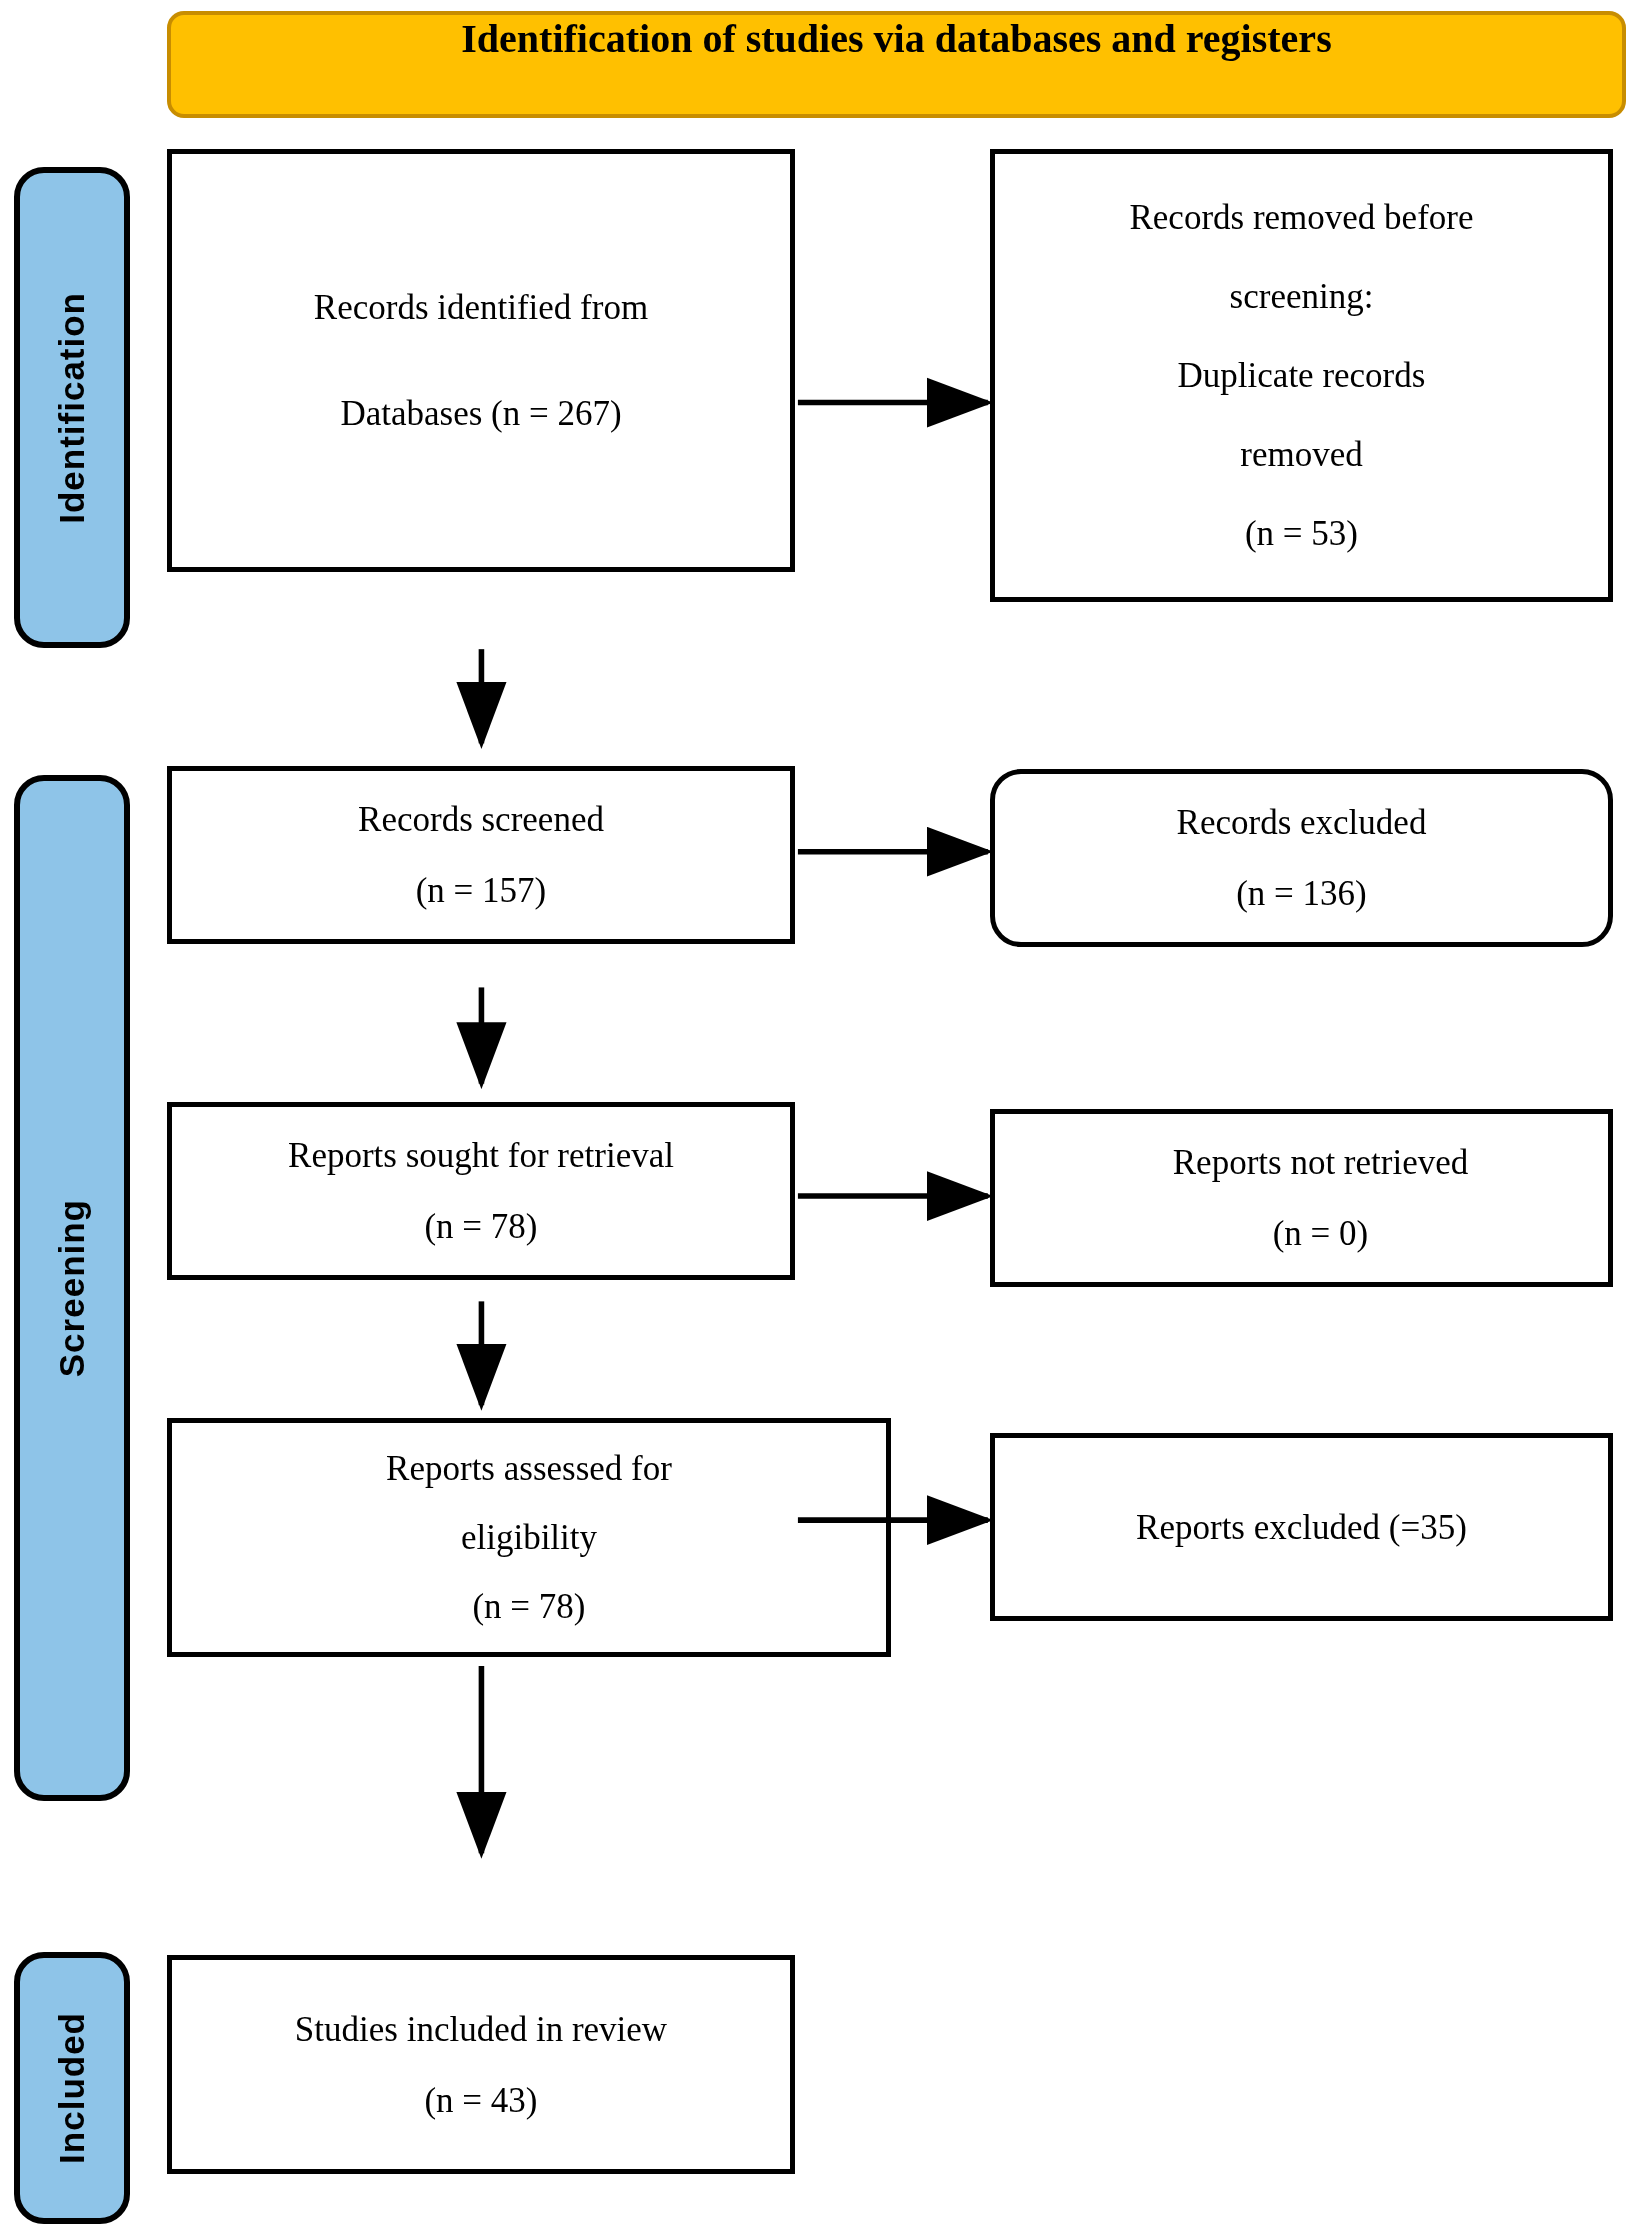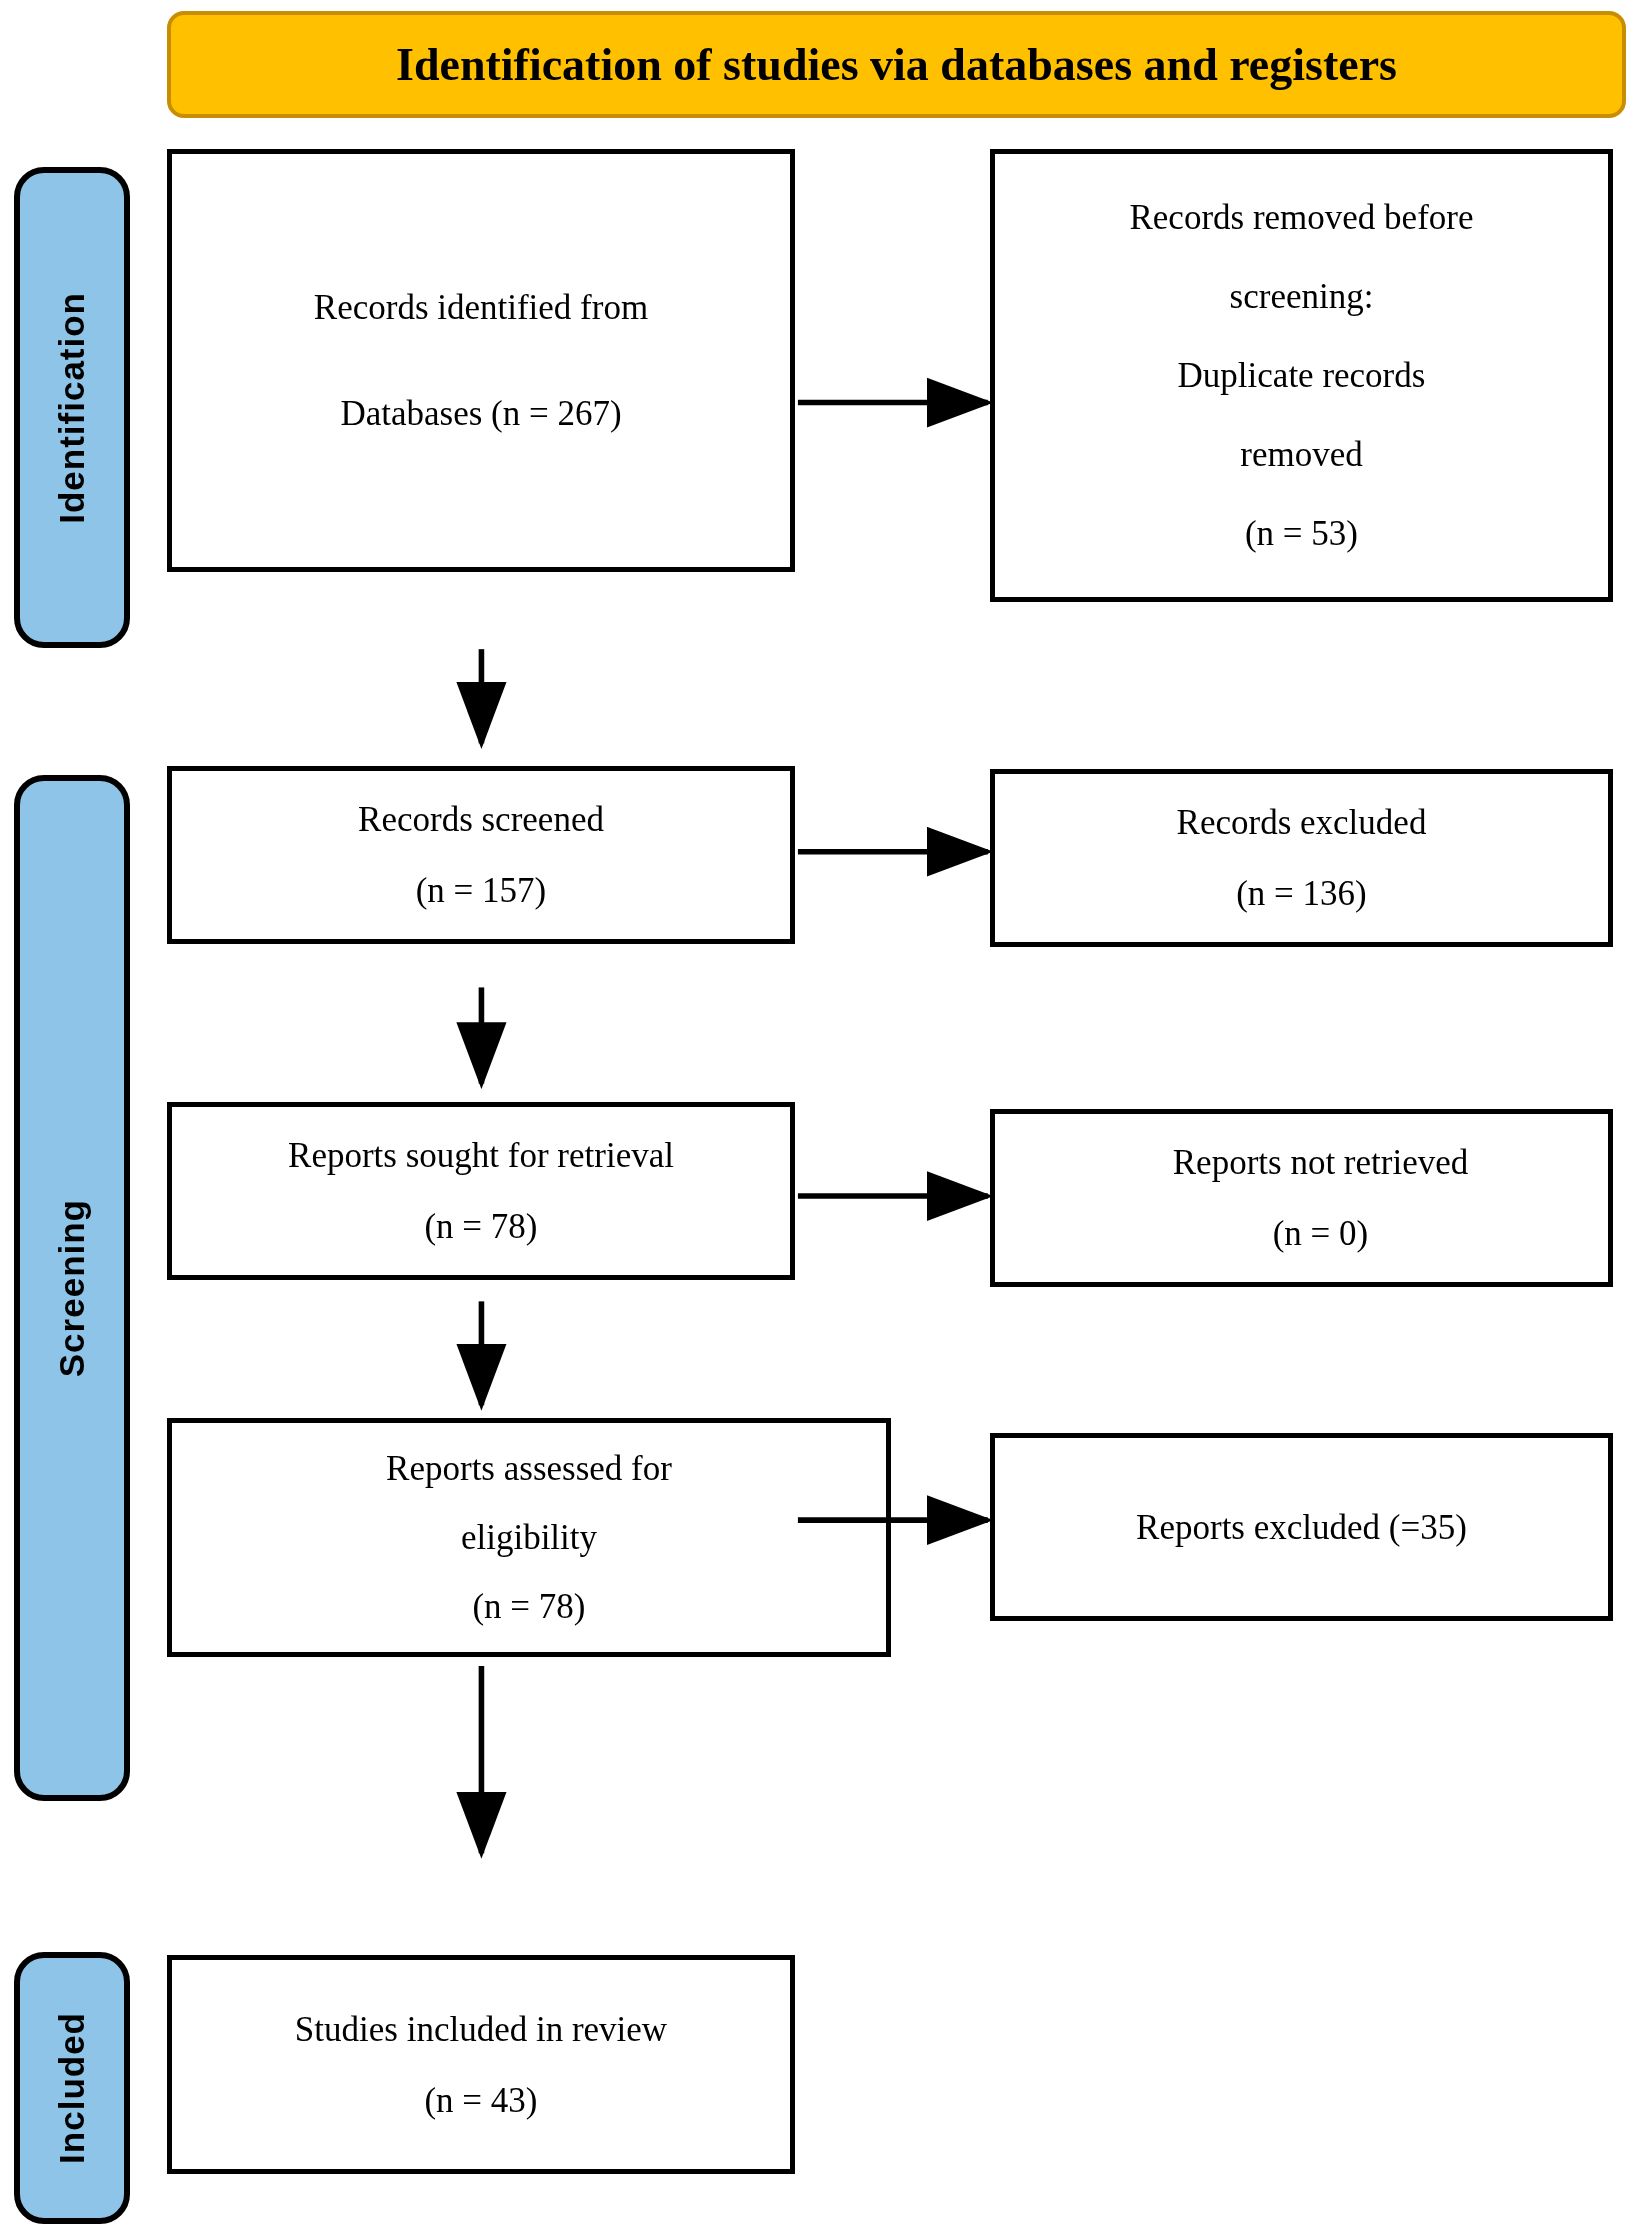--- a/index.html
+++ b/index.html
@@ -11,22 +11,22 @@
     font-family:"Liberation Serif", serif;
     color:#000;
     overflow:hidden;
   }
   .banner{
     position:absolute;
     left:167px; top:11px; width:1459px; height:107px;
     background:var(--banner-fill,#FFC000);
     border:4.6px solid var(--banner-border,#C88D00);
     border-radius:17px;
-    display:flex; align-items:center; justify-content:center;
-    font-weight:700; font-size:46px;
+    display:flex; justify-content:center;
+    font-weight:700; font-size:40px;
     box-sizing:border-box;
   }
   .stage{
     position:absolute;
     left:14px; width:116px;
     background:var(--stage-fill,#8EC4E8);
     border:6.6px solid var(--stage-border,#000);
     border-radius:30px;
     display:flex; align-items:center; justify-content:center;
     box-sizing:border-box;
@@ -105,21 +105,21 @@
   </div>
 
   <div class="box lh155" style="left:990px;top:149px;width:623px;height:453px;">
     <div class="line">Records removed before</div>
     <div class="line">screening:</div>
     <div class="line">Duplicate records</div>
     <div class="line">removed</div>
     <div class="line">(n = 53)</div>
   </div>
 
-  <div class="box lh140" style="left:990px;top:769px;width:623px;height:178px;">
+  <div class="box lh140" style="left:990px;top:769px;width:623px;height:178px;border-radius:31px;">
     <div class="line">Records excluded</div>
     <div class="line">(n = 136)</div>
   </div>
 
   <div class="box lh140" style="left:990px;top:1109px;width:623px;height:178px;padding-left:38px;">
     <div class="line">Reports not retrieved</div>
     <div class="line">(n = 0)</div>
   </div>
 
   <div class="box lh140" style="left:990px;top:1433px;width:623px;height:188px;">

